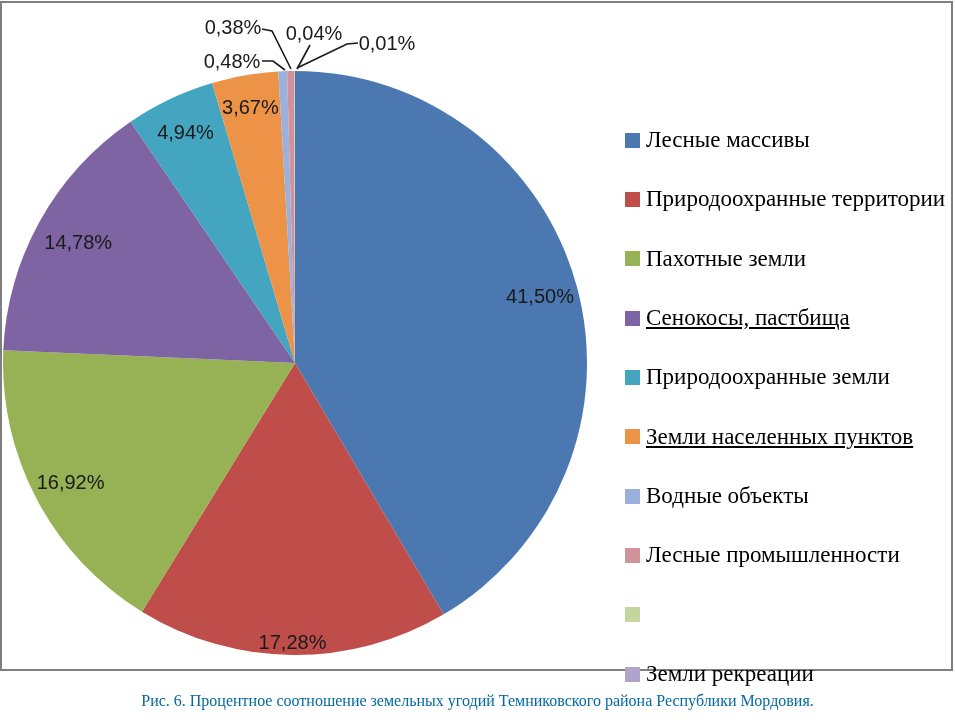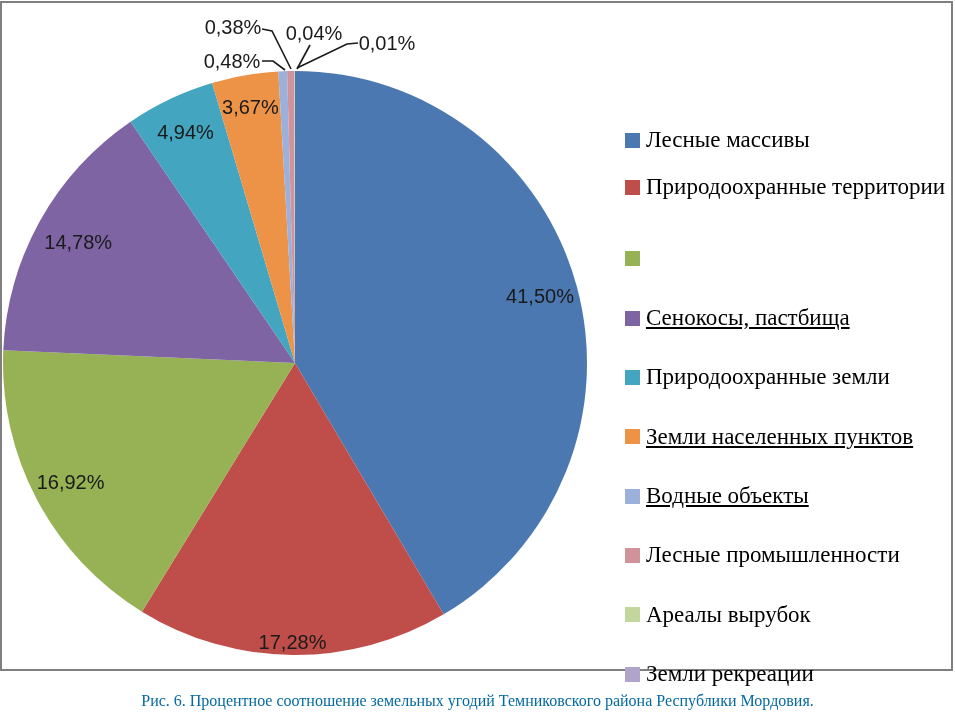--- a/index.html
+++ b/index.html
@@ -93,50 +93,50 @@
       <text x="232.0" y="61.0" text-anchor="middle" dominant-baseline="central" class="slice-value-label">0,48%</text>
       <text x="233.0" y="27.0" text-anchor="middle" dominant-baseline="central" class="slice-value-label">0,38%</text>
       <text x="314.0" y="33.0" text-anchor="middle" dominant-baseline="central" class="slice-value-label">0,04%</text>
       <text x="387.0" y="43.0" text-anchor="middle" dominant-baseline="central" class="slice-value-label">0,01%</text>
     </svg>
   <div id="legend" class="legend">
       <div class="legend-row" style="top: 0px;">
         <span class="swatch" style="background: rgb(75, 120, 176);"></span>
         <span class="legend-label">Лесные массивы</span>
       </div>
-      <div class="legend-row" style="top: 47px;">
+      <div class="legend-row" style="top: 59px;">
         <span class="swatch" style="background: rgb(191, 78, 75);"></span>
         <span class="legend-label">Природоохранные территории</span>
       </div>
       <div class="legend-row" style="top: 118.7px;">
         <span class="swatch" style="background: rgb(151, 178, 84);"></span>
+        <span class="legend-label">Пахотные земли</span>
       </div>
       <div class="legend-row" style="top: 178.05px; text-decoration: underline;">
         <span class="swatch" style="background: rgb(126, 100, 163);"></span>
         <span class="legend-label">Сенокосы, пастбища</span>
       </div>
       <div class="legend-row" style="top: 237.4px;">
         <span class="swatch" style="background: rgb(67, 165, 191);"></span>
         <span class="legend-label">Природоохранные земли</span>
       </div>
       <div class="legend-row" style="top: 296.75px; text-decoration: underline;">
         <span class="swatch" style="background: rgb(236, 147, 71);"></span>
         <span class="legend-label">Земли населенных пунктов</span>
       </div>
-      <div class="legend-row" style="top: 356.1px; text-decoration: underline;">
+      <div class="legend-row" style="top: 356.1px;">
         <span class="swatch" style="background: rgb(155, 177, 219);"></span>
         <span class="legend-label">Водные объекты</span>
       </div>
       <div class="legend-row" style="top: 415.45px;">
         <span class="swatch" style="background: rgb(208, 147, 156);"></span>
         <span class="legend-label">Лесные промышленности</span>
       </div>
       <div class="legend-row" style="top: 474.8px;">
         <span class="swatch" style="background: rgb(195, 214, 155);"></span>
-        <span class="legend-label">Ареалы вырубок</span>
       </div>
       <div class="legend-row" style="top: 534.15px;">
         <span class="swatch" style="background: rgb(177, 164, 203);"></span>
         <span class="legend-label">Земли рекреации</span>
       </div>
     </div>
   <div class="caption">Рис. 6. Процентное соотношение земельных угодий Темниковского района Республики Мордовия.</div>
 </div>
 
 </body></html>

